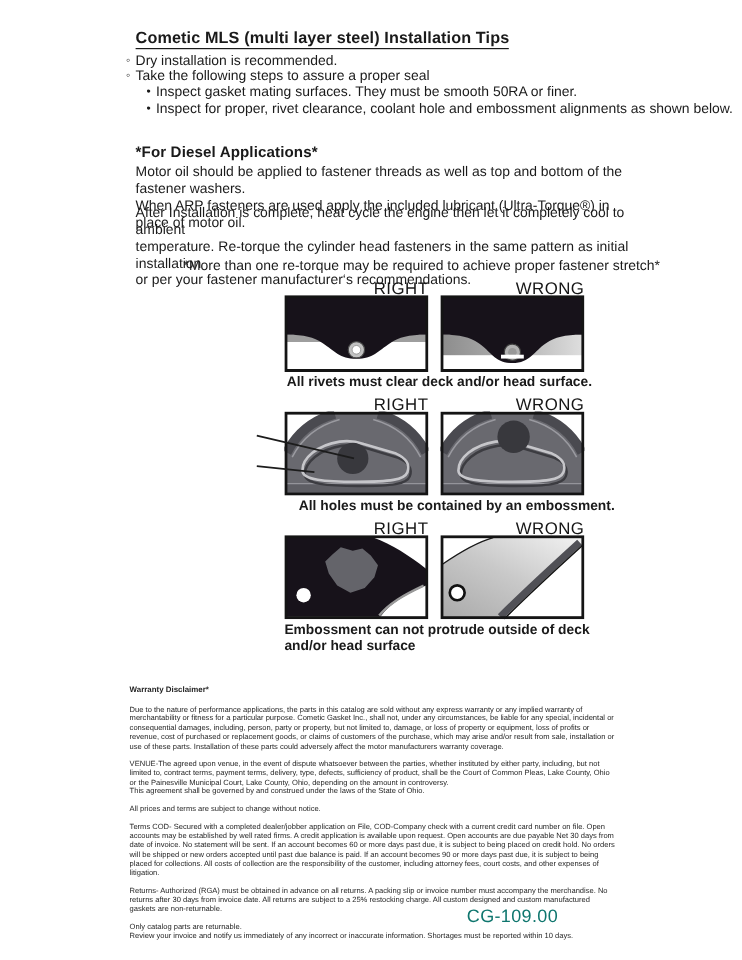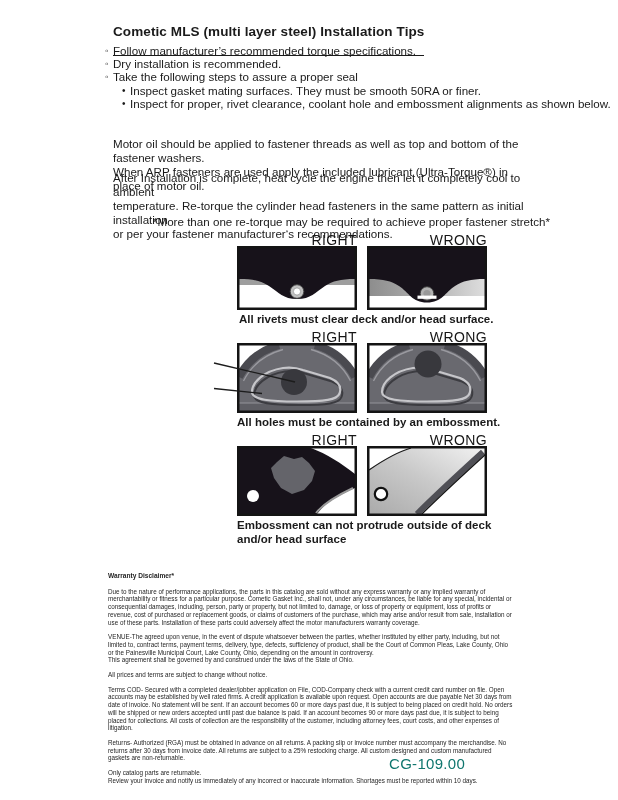--- a/index.html
+++ b/index.html
@@ -3,21 +3,21 @@
 <meta charset="utf-8">
 <style>
   html,body{margin:0;padding:0;background:#ffffff;}
   .page{
     position:relative;width:618px;height:800px;background:#fff;overflow:hidden;
     font-family:"Liberation Sans","DejaVu Sans",sans-serif;color:#1a1a1a;
   }
   .abs{position:absolute;}
   .title{
     font-size:13.5px;font-weight:bold;border-bottom:1.6px solid #1a1a1a;
-    padding-bottom:16px;letter-spacing:.1px;white-space:nowrap;
+    padding-bottom:1px;letter-spacing:.1px;white-space:nowrap;
   }
   .tips{font-size:11.6px;line-height:13.2px;}
   .tips .row{white-space:nowrap;}
   .tips .bullet{display:inline-block;width:8px;font-size:10px;vertical-align:top;}
   .tips .sub{padding-left:17px;}
   .h2{font-size:12.6px;font-weight:bold;letter-spacing:.1px;}
   .para{font-size:11.6px;line-height:14px;white-space:pre-line;width:424px;}
   .dlabel{font-size:14px;letter-spacing:.4px;text-align:right;width:120px;color:#161616;}
   .cap{font-size:11.5px;font-weight:bold;white-space:pre-line;line-height:13.5px;}
   .sidelabel{font-size:11px;line-height:12px;text-align:right;width:185px;}
@@ -28,27 +28,27 @@
   svg{display:block;}
 </style>
 </head>
 <body>
 
 <div class="page">
 
   <div class="abs title" style="left:113px;top:24px;">Cometic MLS (multi layer steel) Installation Tips</div>
 
   <div class="abs tips" style="left:105px;top:44px;">
-    <div class="row"><span class="bullet">◦</span><span>Follow manufacturer’s recommended torque specifications.</span></div>
     <div class="row"><span class="bullet">◦</span><span>Dry installation is recommended.</span></div>
     <div class="row"><span class="bullet">◦</span><span>Take the following steps to assure a proper seal</span></div>
     <div class="row sub"><span class="bullet">•</span><span>Inspect gasket mating surfaces.  They must be smooth 50RA or finer.</span></div>
     <div class="row sub"><span class="bullet">•</span><span>Inspect for proper, rivet clearance, coolant hole and embossment alignments as shown below.</span></div>
   </div>
 
+  <div class="abs h2" style="left:113px;top:120px;">*For Diesel Applications*</div>
   <div class="abs para" style="left:113px;top:137px;">Motor oil should be applied to fastener threads as well as top and bottom of the fastener washers.
 When ARP fasteners are used apply the included lubricant (Ultra-Torque®) in place of motor oil.</div>
   <div class="abs para" style="left:113px;top:171px;">After Installation is complete, heat cycle the engine then let it completely cool to ambient
 temperature. Re-torque the cylinder head fasteners in the same pattern as initial installation
 or per your fastener manufacturer‘s recommendations.</div>
   <div class="abs para" style="left:113px;top:215px;margin-left:40px;">*More than one re-torque may be required to achieve proper fastener stretch*</div>
 
   <div class="abs dlabel" style="left:237px;top:232px;">RIGHT</div>
   <div class="abs dlabel" style="left:367px;top:232px;">WRONG</div>
 
@@ -124,21 +124,21 @@
     </svg>
   </div>
 
   <div class="abs" style="left:210px;top:355px;z-index:5;">
     <svg width="100" height="45" viewBox="0 0 100 45">
       <line x1="4" y1="8" x2="85" y2="27" stroke="#1c1c1c" stroke-width="1.4"></line>
       <line x1="4" y1="33.5" x2="52" y2="38.5" stroke="#1c1c1c" stroke-width="1.4"></line>
     </svg>
   </div>
 
-  <div class="abs cap" style="left:237px;top:416px;">All holes must be contained by an embossment.</div>
+  <div class="abs cap" style="left:249px;top:416px;">All holes must be contained by an embossment.</div>
 
   <div class="abs dlabel" style="left:237px;top:432px;">RIGHT</div>
   <div class="abs dlabel" style="left:367px;top:432px;">WRONG</div>
 
   <div class="abs" style="left:237px;top:446px;">
     <svg width="120" height="70" viewBox="0 0 120 70">
       <rect x="2" y="2" width="116" height="66" fill="#ffffff"></rect>
       <path d="M2,2 L74,2 C90,8 104,17 118,28 L118,42 C100,50 88,57 80,68 L2,68 Z" fill="var(--diagram-black)"></path>
       <path d="M116,42 C99,50 87,57 79,67" stroke="#9a9a9a" stroke-width="2" fill="none"></path>
       <polygon points="40,16 47,10 57,13 65,11 72,17 78,25 75,35 67,44 55,48 44,42 37,32 34,22" fill="var(--blob-gray)"></polygon>

